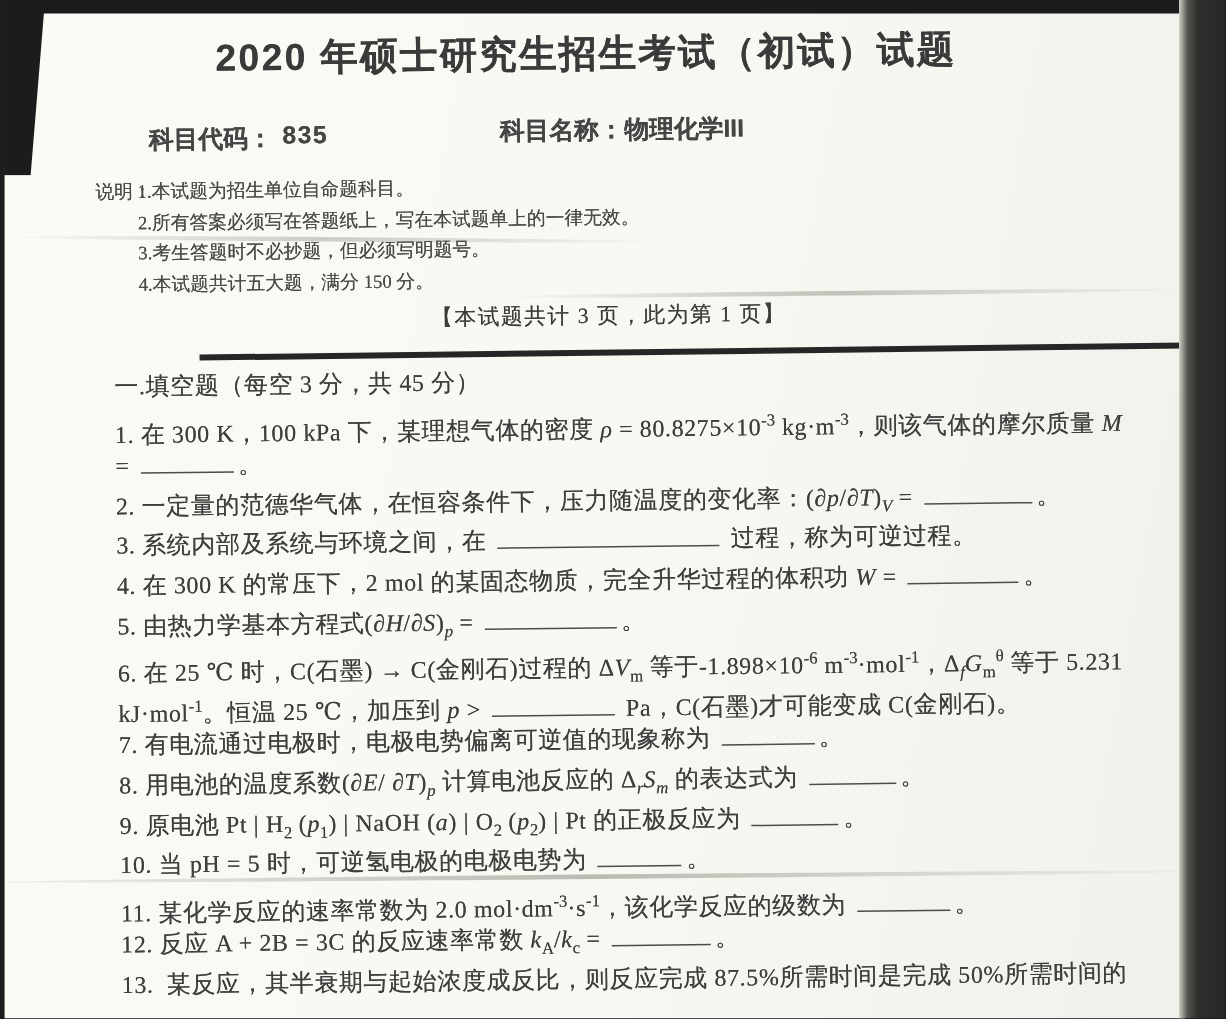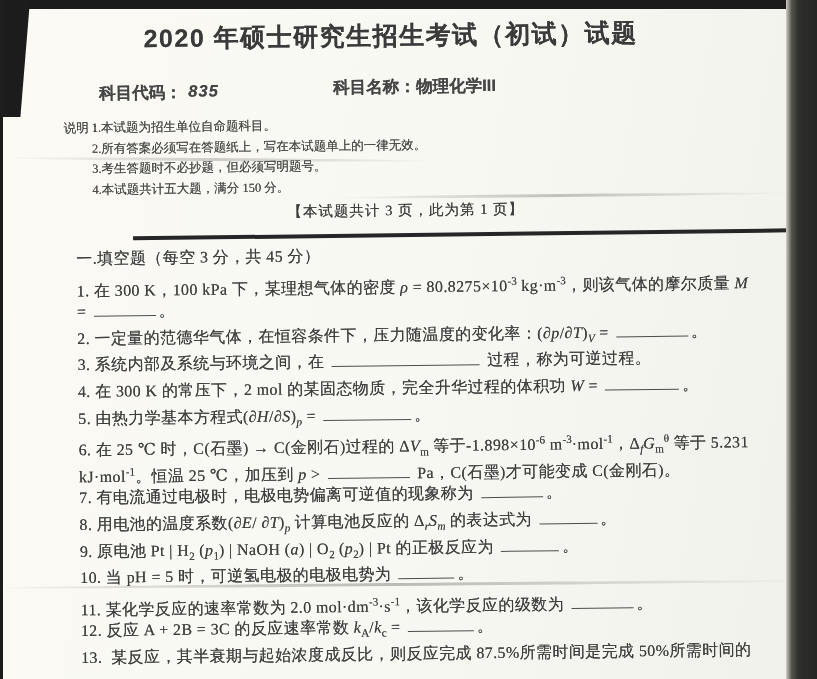--- a/index.html
+++ b/index.html
@@ -36,21 +36,21 @@
   }
   .exam-title{
     position:absolute;left:0;top:24px;width:790px;text-align:center;
     font-family:"Liberation Sans","DejaVu Sans",sans-serif;
     font-size:25px;font-weight:700;color:#3a3a3a;letter-spacing:1.5px;
   }
   .subject-row{position:absolute;left:0;top:84px;width:790px;height:22px;
     font-family:"Liberation Sans","DejaVu Sans",sans-serif;
     font-size:16.5px;font-weight:600;color:#454545;}
   .subject-code-label{position:absolute;left:103px;top:0;}
-  .subject-code{position:absolute;left:192px;top:0;letter-spacing:1px;font-style:italic;}
+  .subject-code{position:absolute;left:192px;top:0;letter-spacing:1px;}
   .subject-name-label{position:absolute;left:337px;top:-3px;}
   .subject-name{position:absolute;left:420px;top:-3px;}
   .instructions{position:absolute;left:67px;top:119px;font-size:12.5px;color:#4a4a46;line-height:20.5px;}
   .instructions-label{position:absolute;left:0;top:0;}
   .instruction-items{margin-left:28px;}
   .page-note{position:absolute;left:0;top:206px;width:816px;text-align:center;font-size:14.5px;color:#3c3c3c;letter-spacing:1px;}
   .rule-thick{position:absolute;left:135px;top:238px;width:657px;height:3.5px;background:#262626;}
   .questions{position:absolute;left:78px;top:247px;width:715px;font-size:16px;line-height:26.6px;letter-spacing:.4px;color:#3e3e3e;}
   .qline{white-space:nowrap;height:26.6px;}
   .qline sup{font-size:.7em;letter-spacing:0;}

